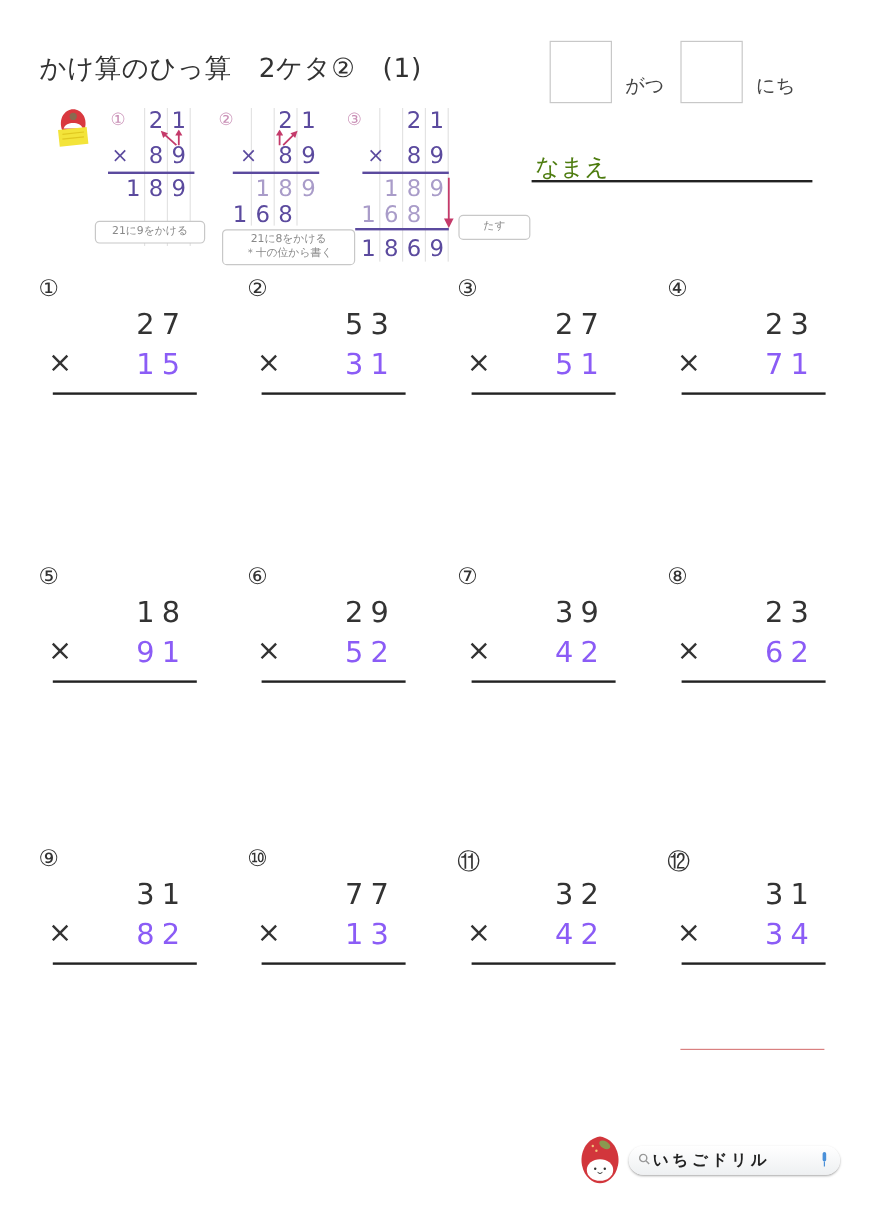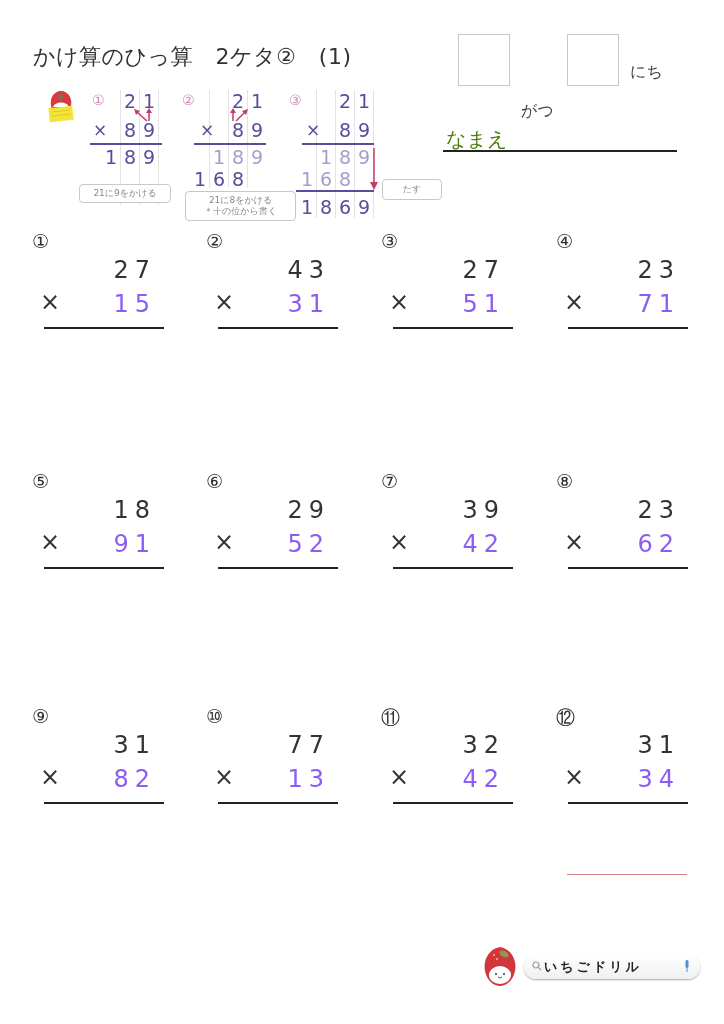--- a/index.html
+++ b/index.html
@@ -40,21 +40,21 @@
     .logo-text { position: absolute; left: 20px; top: 3px; font-size: 13px; font-weight: bold; color: #222; letter-spacing: 3px; }
     .logo-search { position: absolute; left: 8px; top: 6px; }
     .logo-mic { position: absolute; right: 10px; top: 5px; }
   </style>
 </head>
 <body>
 
 <div class="title">かけ算のひっ算　2ケタ②　(1)</div>
 
 <div class="date-box" style="left:458px; top:34px;"></div>
-<div class="date-label" style="left:521px; top:62px;margin-top:39px;">がつ</div>
+<div class="date-label" style="left:521px; top:62px;">がつ</div>
 <div class="date-box" style="left:567px; top:34px;"></div>
 <div class="date-label" style="left:630px; top:62px;">にち</div>
 
 <div class="name-label">なまえ</div>
 <div class="name-line"></div>
 
 <svg class="mascot" viewBox="0 0 30 36">
   <path d="M6 20 C2 10 8 2 15 2 C22 2 28 10 24 20 Z" fill="#d9393f"></path>
   <circle cx="15" cy="8" r="3" fill="#8a6a50"></circle>
   <path d="M7 18 C9 12 21 12 23 18" fill="#ffffff"></path>
@@ -145,21 +145,21 @@
 
 <div class="prob" style="left:32px; top:230px;">
   <div class="prob-num">①</div>
   <div class="prob-top">27</div>
   <div class="prob-x">×</div>
   <div class="prob-bot">15</div>
   <div class="prob-line"></div>
 </div>
 <div class="prob" style="left:206px; top:230px;">
   <div class="prob-num">②</div>
-  <div class="prob-top">43</div>
+  <div class="prob-top">53</div>
   <div class="prob-x">×</div>
   <div class="prob-bot">31</div>
   <div class="prob-line"></div>
 </div>
 <div class="prob" style="left:381px; top:230px;">
   <div class="prob-num">③</div>
   <div class="prob-top">27</div>
   <div class="prob-x">×</div>
   <div class="prob-bot">51</div>
   <div class="prob-line"></div>

